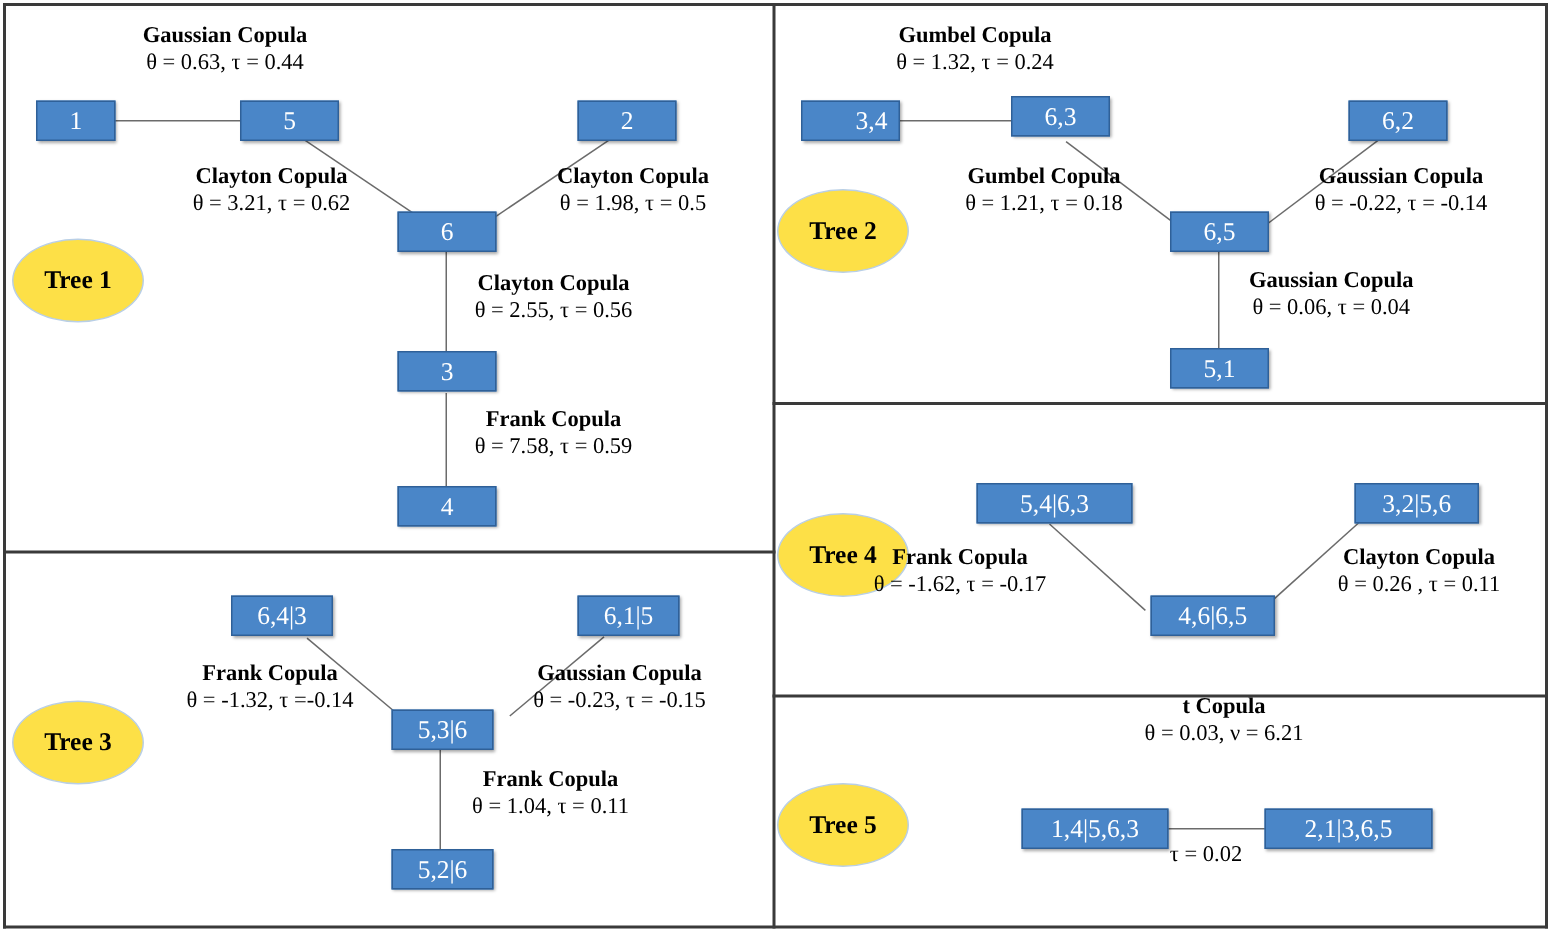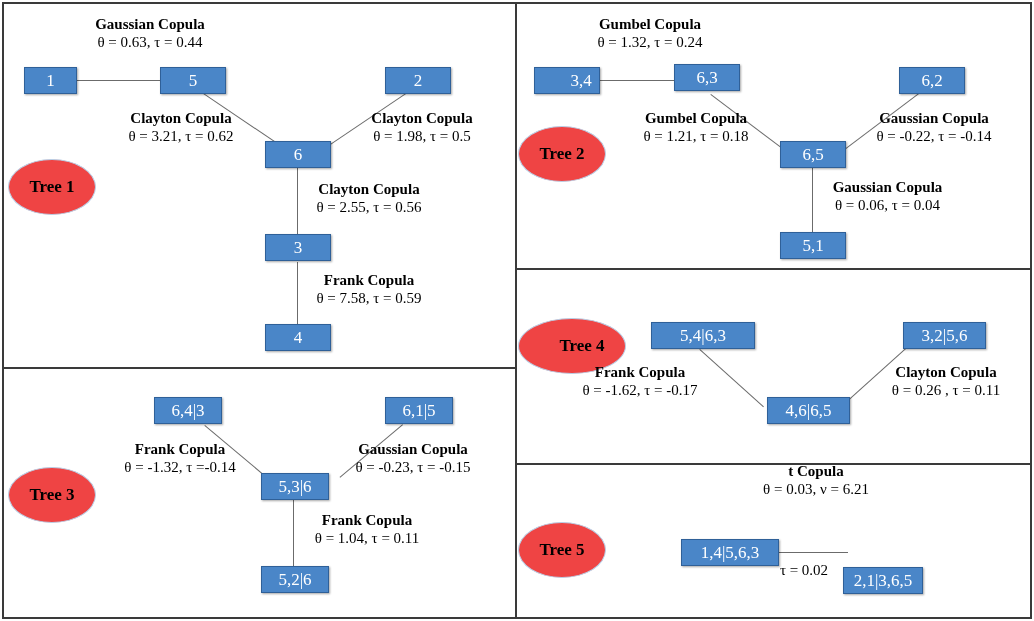--- a/index.html
+++ b/index.html
@@ -59,21 +59,21 @@
     line-height: 1.2;
   }
   .label.single {
     font-weight: normal;
   }
   .tree-badge {
     position: absolute;
     width: 86px;
     height: 54px;
     border-radius: 50%;
-    background: #ef4444;
+    background: #fde047;
     border: 1px solid #b9cfe6;
     display: flex;
     align-items: center;
     justify-content: center;
     font-family: "Liberation Serif", serif;
     font-size: 17px;
     font-weight: bold;
     color: #000000;
   }
   .italic { }
@@ -176,21 +176,21 @@
   </div>
   <div class="label" style="left:318px; top:441px; width:190px;">
     <span class="title">Gaussian Copula</span>
     <span class="params italic">θ = -0.23, τ = -0.15</span>
   </div>
   <div class="label" style="left:272px; top:512px; width:190px;">
     <span class="title">Frank Copula</span>
     <span class="params italic">θ = 1.04, τ = 0.11</span>
   </div>
 
-  <div class="tree-badge" style="left:518px; top:318px;padding-left:20px;">Tree 4</div>
+  <div class="tree-badge" style="left:518px; top:342px;">Tree 4</div>
 
   <div class="edge" style="left:700px; top:349px; width:86px; transform: rotate(42deg);"></div>
   <div class="edge" style="left:906px; top:349px; width:89px; transform: rotate(138deg);"></div>
 
   <div class="node" style="left:651px; top:322px; width:104px; height:27px;">5,4|6,3</div>
   <div class="node" style="left:903px; top:322px; width:83px; height:27px;">3,2|5,6</div>
   <div class="node" style="left:767px; top:397px; width:83px; height:27px;">4,6|6,5</div>
 
   <div class="label" style="left:520px; top:364px; width:240px;">
     <span class="title">Frank Copula</span>
@@ -199,21 +199,21 @@
   <div class="label" style="left:856px; top:364px; width:180px;">
     <span class="title">Clayton Copula</span>
     <span class="params italic">θ = 0.26 , τ = 0.11</span>
   </div>
 
   <div class="tree-badge" style="left:518px; top:522px;">Tree 5</div>
 
   <div class="edge" style="left:760px; top:552px; width:88px;"></div>
 
   <div class="node" style="left:681px; top:539px; width:98px; height:27px;">1,4|5,6,3</div>
-  <div class="node" style="left:843px; top:539px; width:80px; height:27px;margin-top:28px;">2,1|3,6,5</div>
+  <div class="node" style="left:843px; top:539px; width:112px; height:27px;">2,1|3,6,5</div>
 
   <div class="label" style="left:716px; top:463px; width:200px;">
     <span class="title italic">t Copula</span>
     <span class="params italic">θ = 0.03, ν = 6.21</span>
   </div>
   <div class="label single italic" style="left:734px; top:562px; width:140px;">τ = 0.02</div>
 
 </div>
 
 </body></html>

